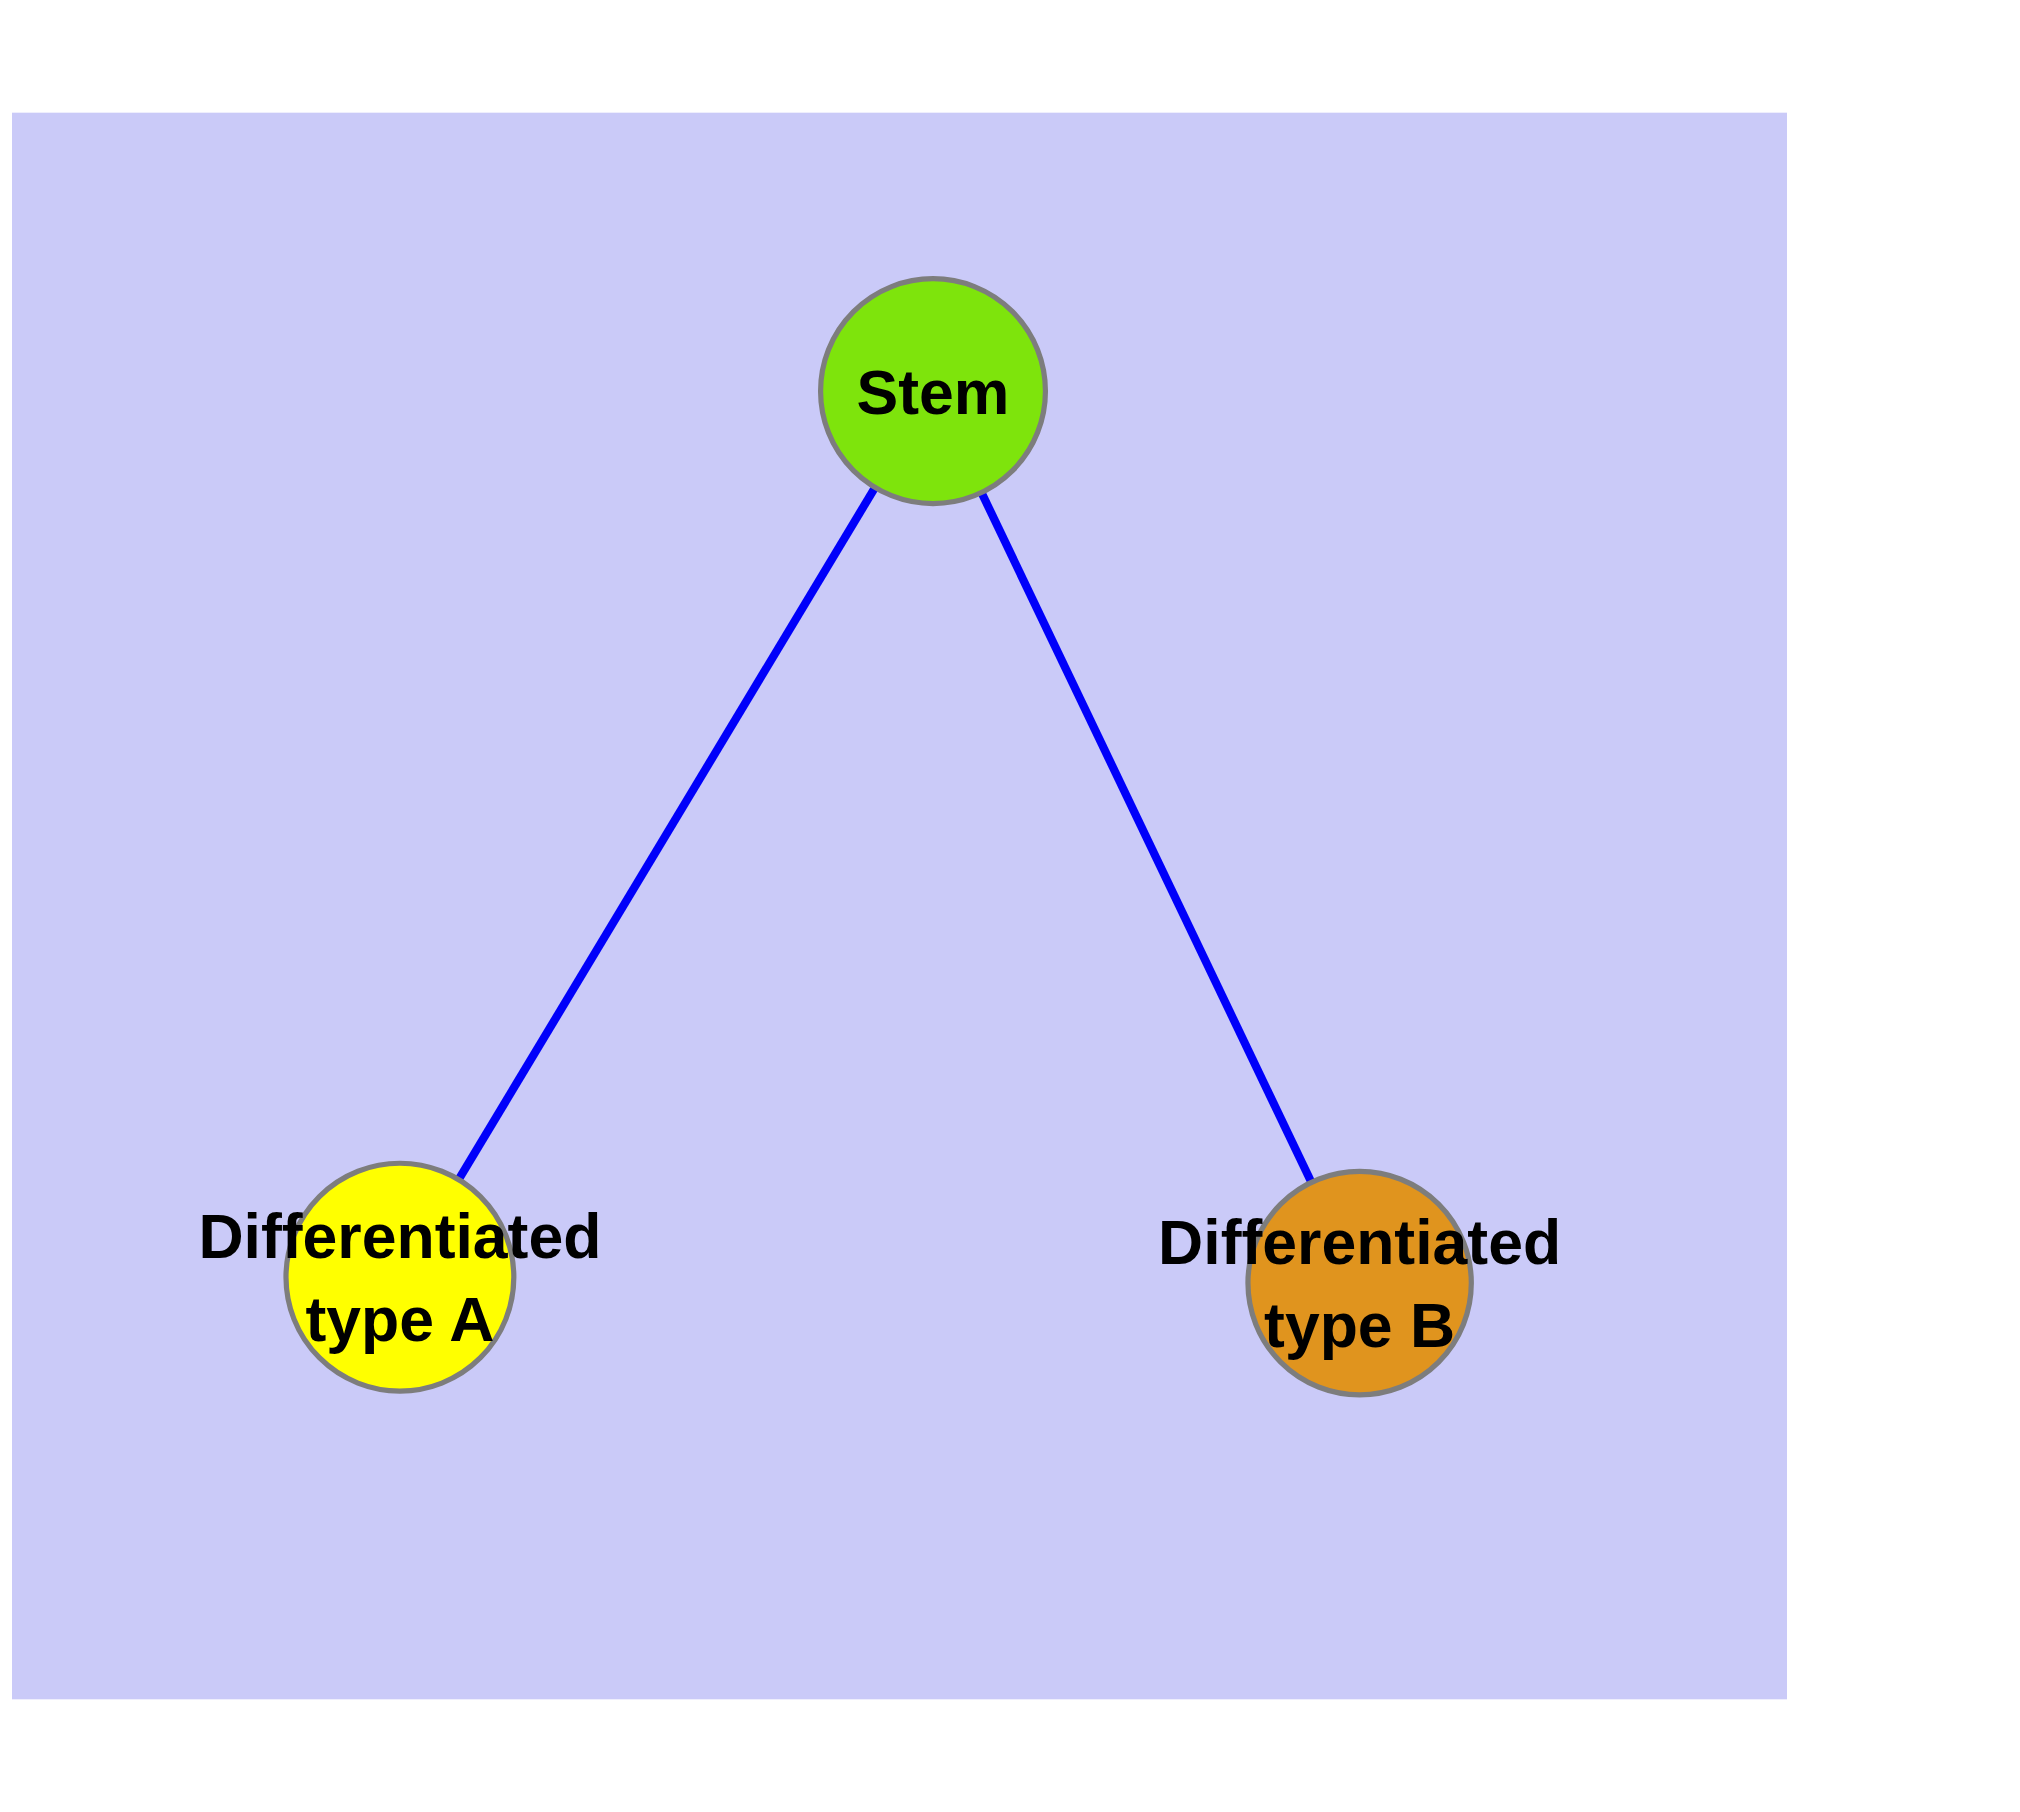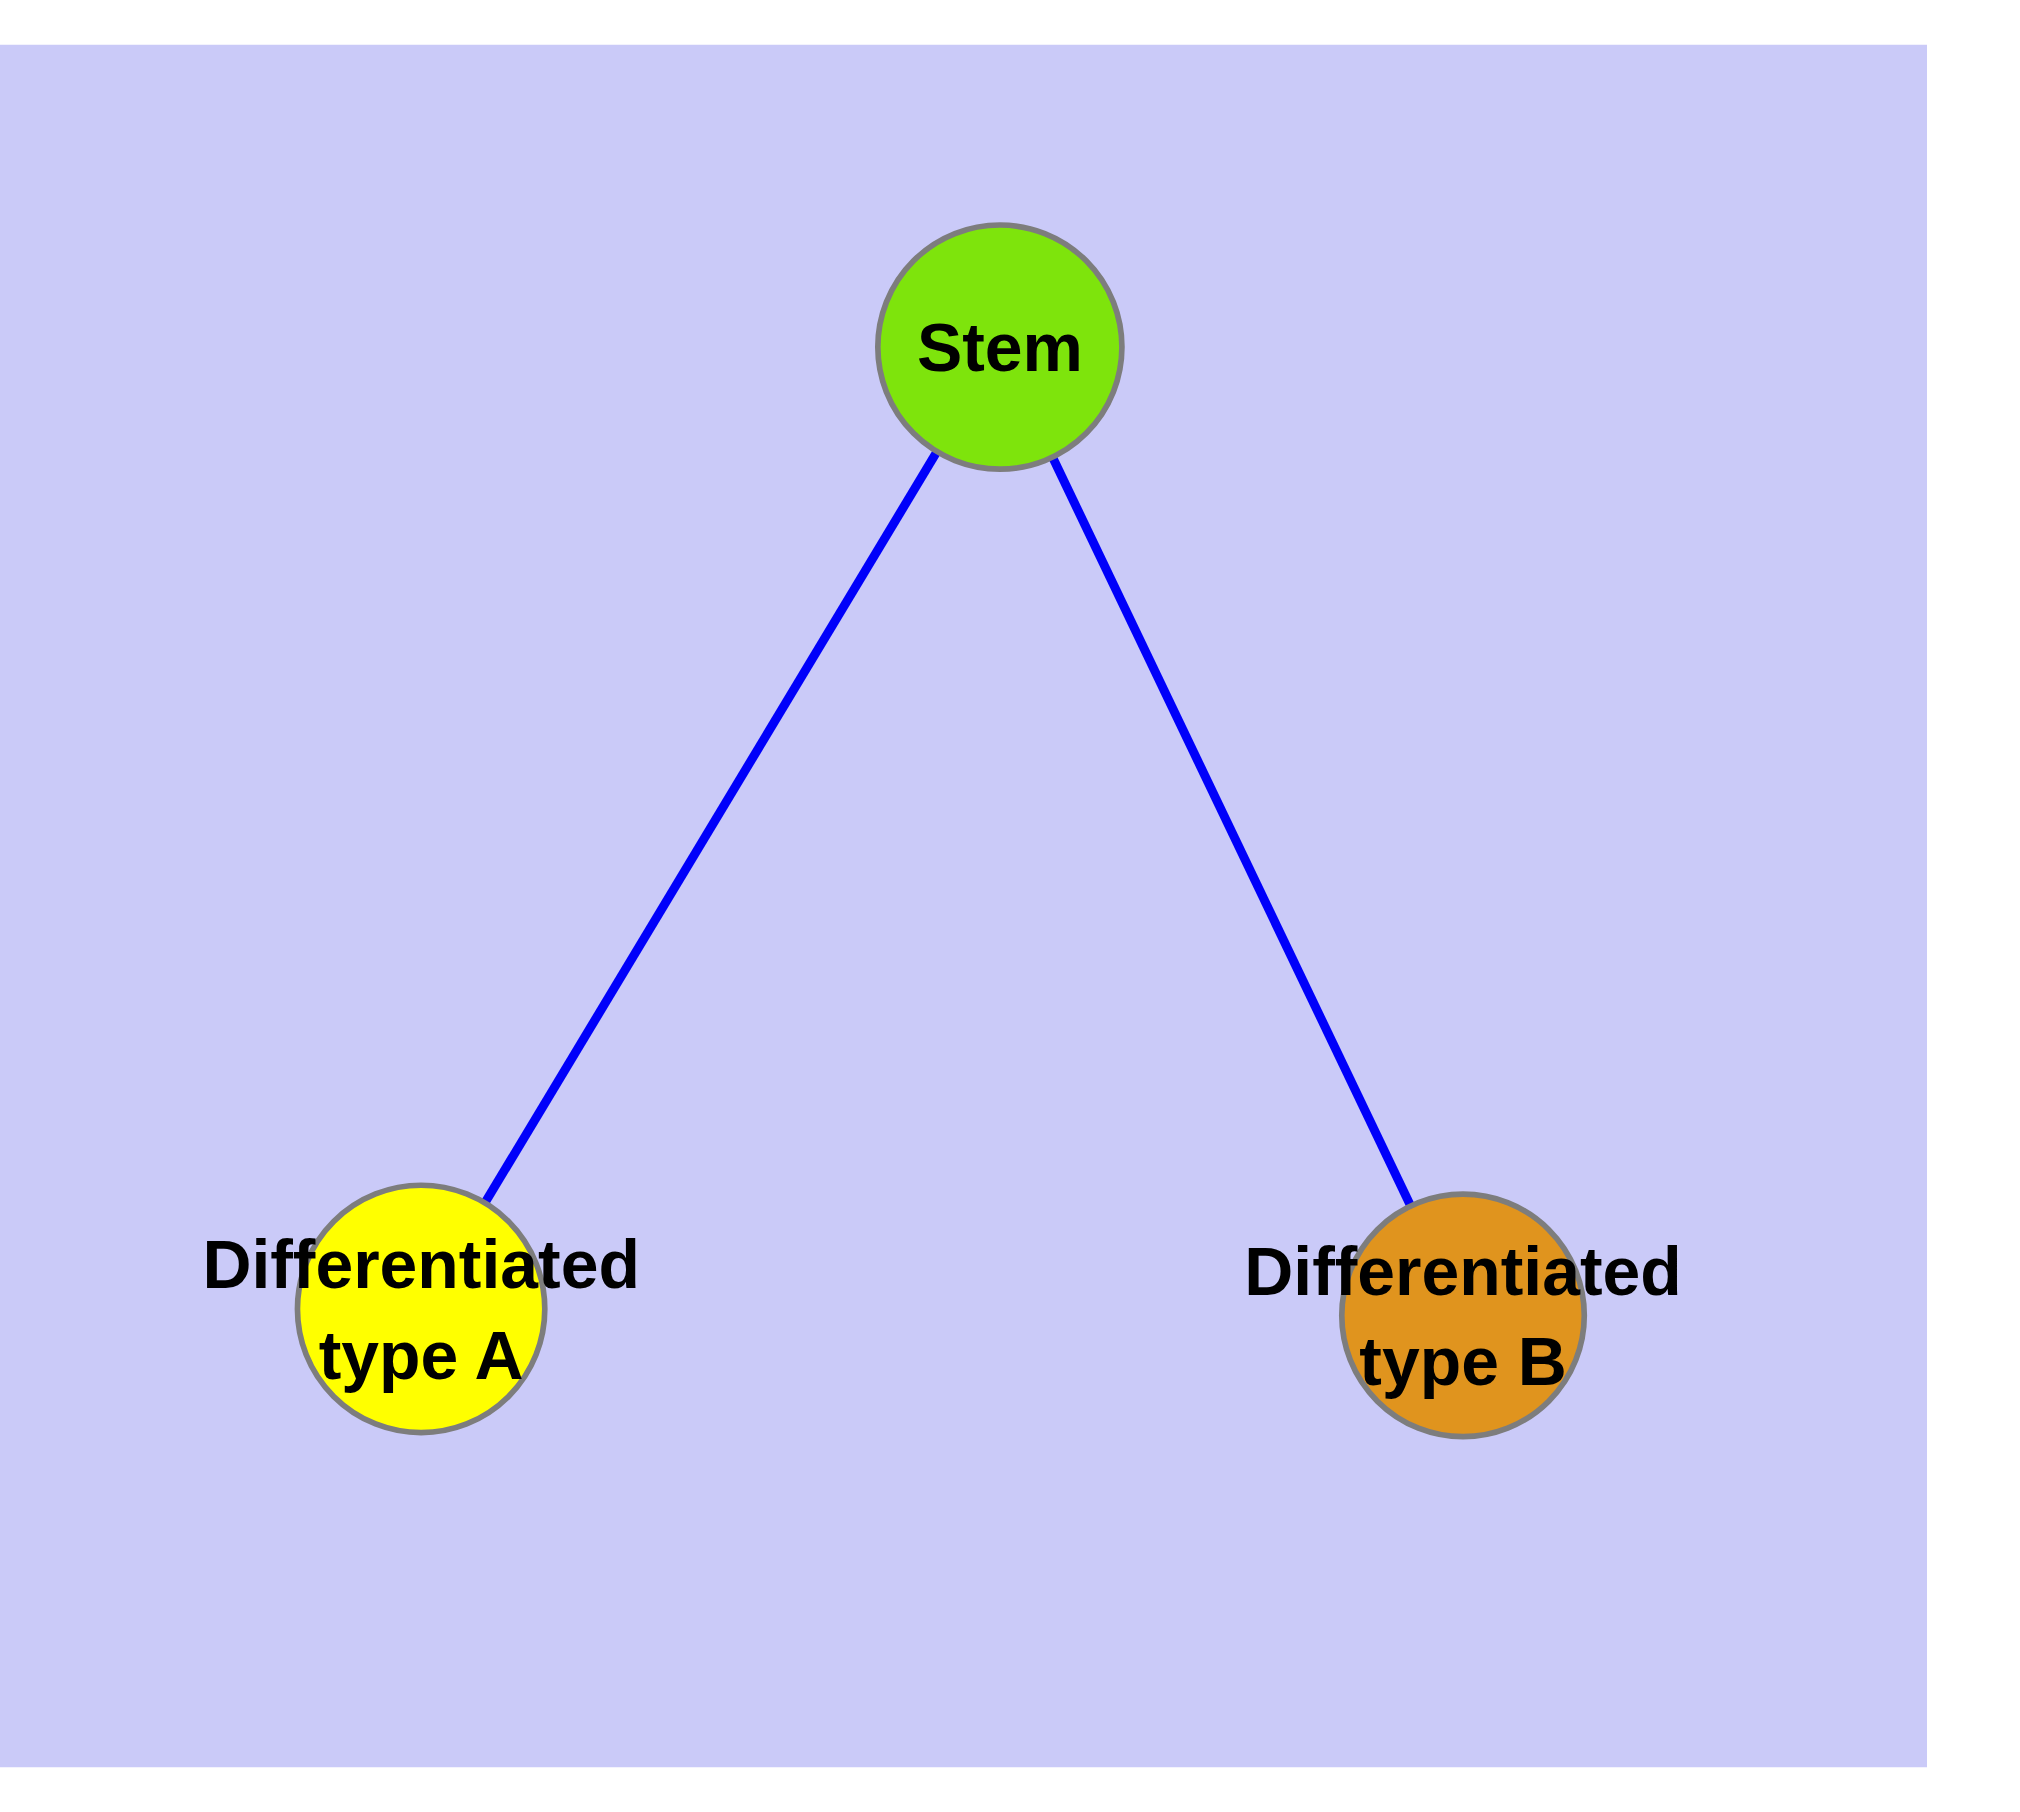--- a/index.html
+++ b/index.html
@@ -6,23 +6,23 @@
     margin: 0;
     padding: 0;
     width: 2021px;
     height: 1812px;
     background: #ffffff;
     overflow: hidden;
     font-family: "Liberation Sans", sans-serif;
   }
   .diagram-canvas {
     position: absolute;
-    left: 0;
+    left: 12px;
     top: 2.5px;
-    width: 1927px;
+    width: 1775px;
     height: 1806px;
   }
   svg {
     display: block;
     width: 100%;
     height: 100%;
   }
   .node-label {
     font-family: "Liberation Sans", "DejaVu Sans", sans-serif;
     font-weight: bold;

